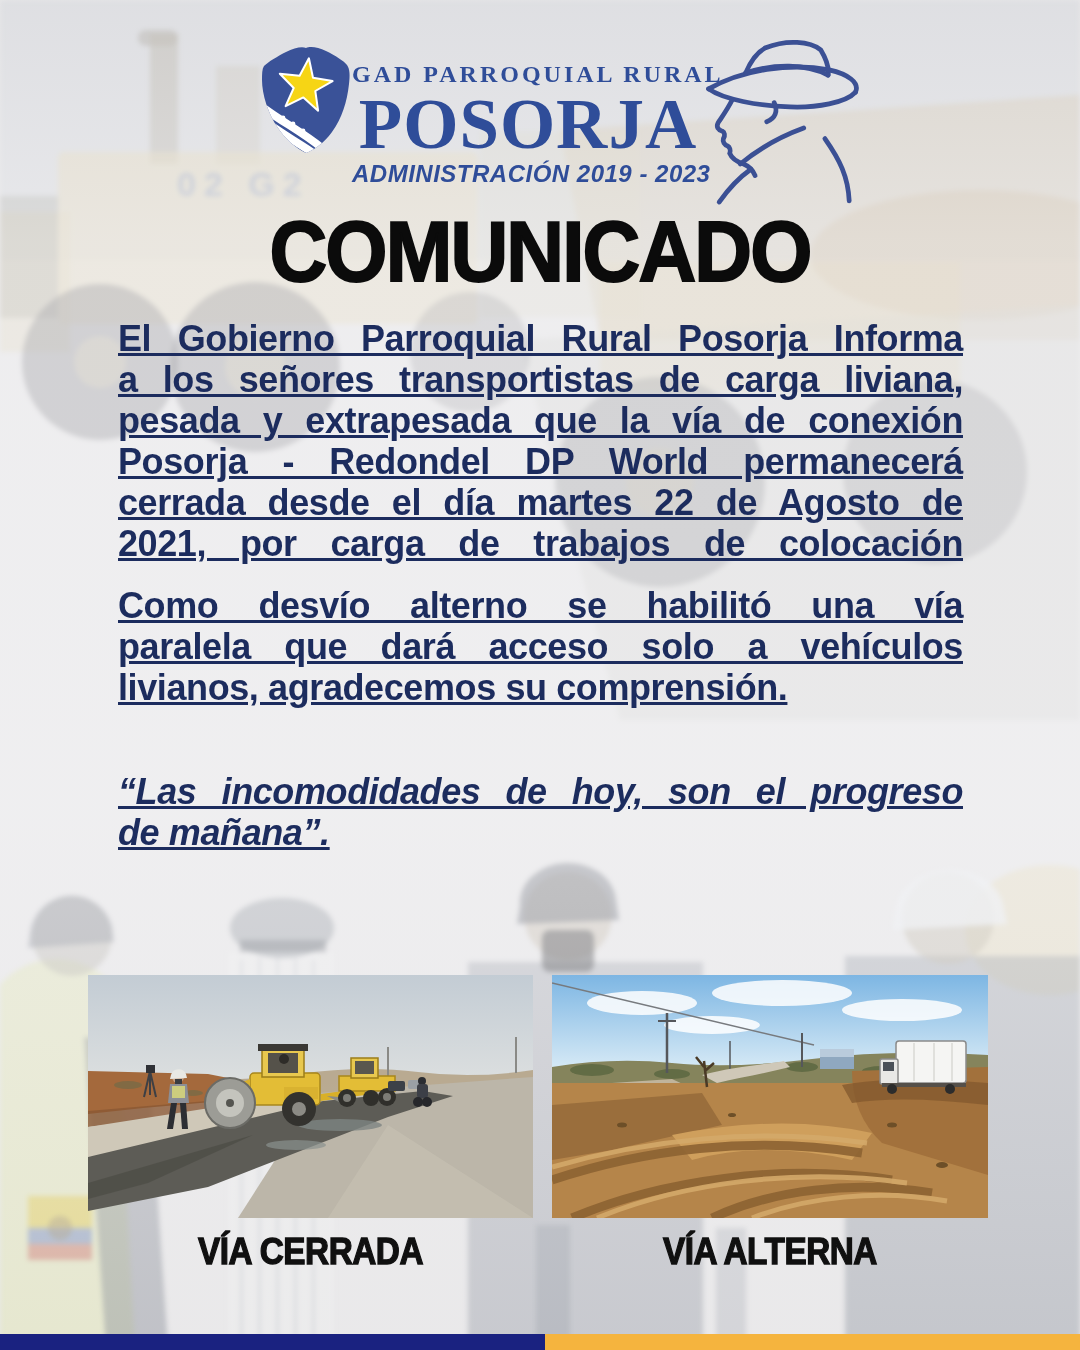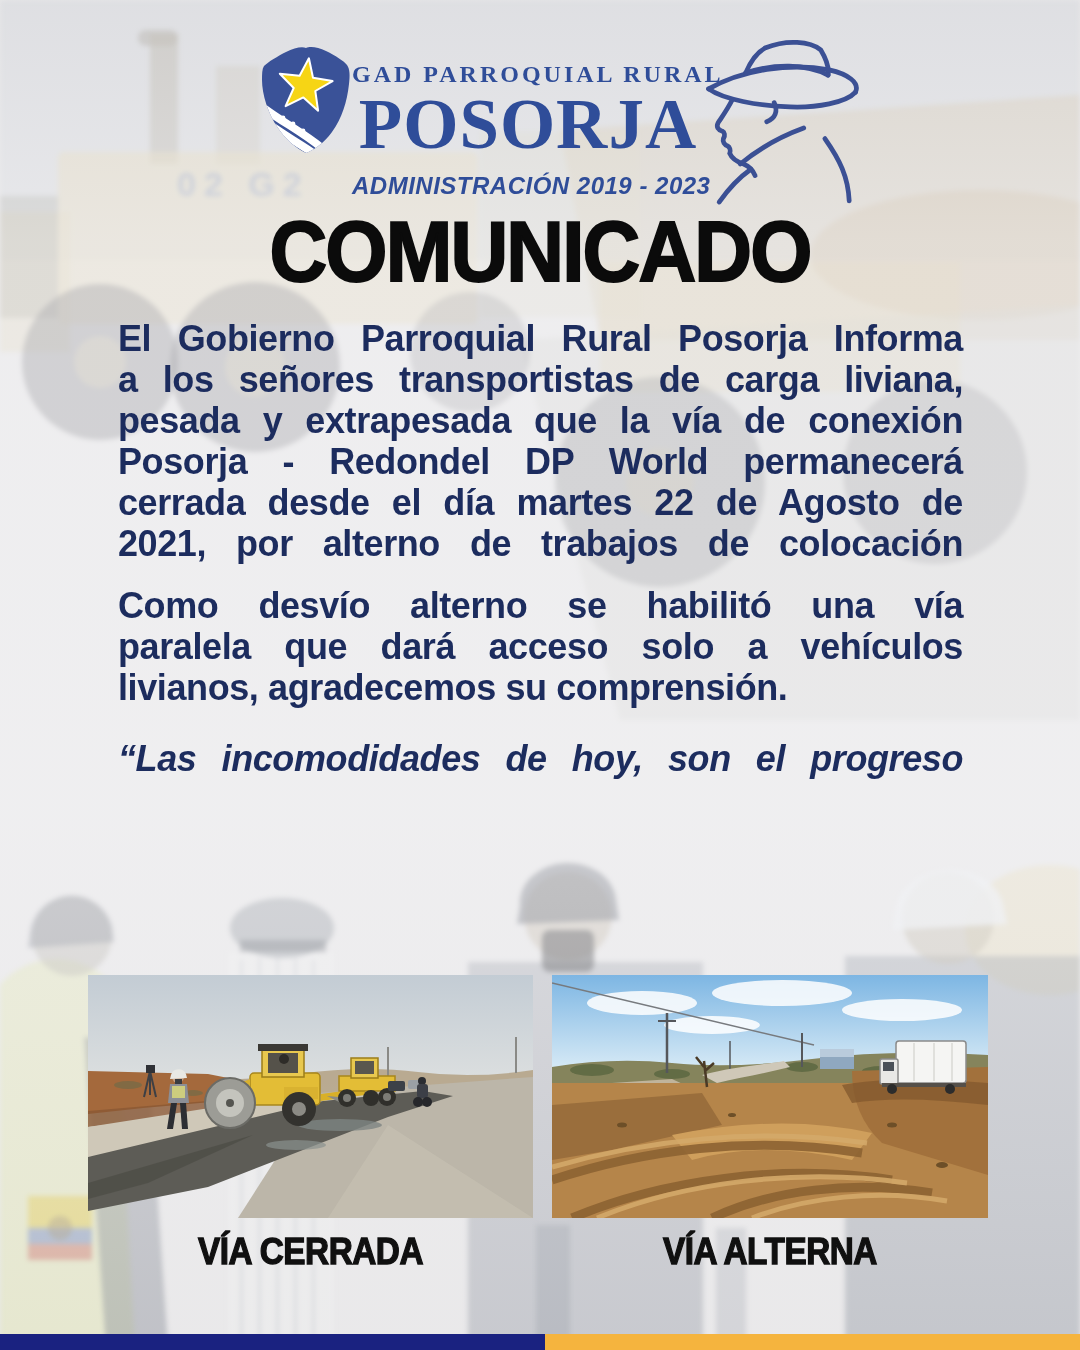--- a/index.html
+++ b/index.html
@@ -17,34 +17,34 @@
       rgba(242,242,244,0.58) 18%,
       rgba(244,244,246,0.58) 60%,
       rgba(236,236,238,0.30) 100%);
   }
   
   .logo-header { position:absolute; left:0; top:35px; width:1080px; height:180px; }
   .shield-svg { position:absolute; left:258px; top:6px; }
   .logo-text { position:absolute; left:352px; top:26px; width:352px; text-align:center; color:#2f4d99; }
   .logo-org  { font-family:"Liberation Serif", serif; font-weight:bold; font-size:24px; letter-spacing:3px; white-space:nowrap; }
   .logo-name { font-family:"Liberation Serif", serif; font-weight:bold; font-size:71px; line-height:72px; letter-spacing:1px;text-align:center; }
-  .logo-admin{ font-weight:bold; font-style:italic; font-size:24px; letter-spacing:0.5px; margin-top:12px; white-space:nowrap; }
+  .logo-admin{ font-weight:bold; font-style:italic; font-size:24px; letter-spacing:0.5px; margin-top:0; white-space:nowrap; }
   .man-svg { position:absolute; left:700px; top:0px; }
   
   .title {
     position:absolute; left:0; top:206px; width:1080px; margin:0;
     text-align:center; color:#0b0b0b; font-weight:bold; font-size:86px; line-height:90px;
     letter-spacing:-2px; transform:scaleX(0.93); -webkit-text-stroke:2px #0b0b0b;
   }
   
   .text-col { position:absolute; left:118px; top:318px; width:845px; color:#1c2c5e; font-weight:bold; font-size:36px; line-height:41px; letter-spacing:-0.4px; }
   .para { margin:0; }
   .gap1 { margin-top:21px; }
-  .gapq { margin-top:30px; }
-  .jline { text-align:justify; text-align-last:justify; height:41px; }
+  .gapq { margin-top:63px; }
+  .jline { text-align:justify; text-align-last:justify; height:41px;text-decoration:underline; }
   .jline.last { text-align-last:left; }
   .quote { font-style:italic; }
   
   .photo { position:absolute; top:975px; display:block; }
   .photo-left { left:88px; }
   .photo-right { left:552px; }
   
   .caption {
     position:absolute; top:1231px; margin:0; text-align:center;
     color:#101010; font-weight:bold; font-size:37px; letter-spacing:-0.5px;
@@ -164,29 +164,30 @@
 
   <h1 class="title">COMUNICADO</h1>
 
   <div class="text-col">
     <div class="para">
       <div class="jline">El Gobierno Parroquial Rural Posorja Informa</div>
       <div class="jline">a los señores transportistas de carga liviana,</div>
       <div class="jline">pesada y extrapesada que la vía de conexión</div>
       <div class="jline">Posorja - Redondel DP World permanecerá</div>
       <div class="jline">cerrada desde el día martes 22 de Agosto de</div>
-      <div class="jline">2021, por alterno de trabajos de colocación</div>
+      <div class="jline">2021, por carga de trabajos de colocación</div>
     </div>
     <div class="para gap1">
       <div class="jline">Como desvío alterno se habilitó una vía</div>
       <div class="jline">paralela que dará acceso solo a vehículos</div>
       <div class="jline last">livianos, agradecemos su comprensión.</div>
     </div>
     <div class="para quote gapq">
       <div class="jline">“Las incomodidades de hoy, son el progreso</div>
+      <div class="jline last">de mañana”.</div>
     </div>
   </div>
 
   <svg class="photo photo-left" width="445" height="243" viewBox="0 0 445 243">
     <defs>
       <linearGradient id="lsky" x1="0" y1="0" x2="0" y2="1">
         <stop offset="0" stop-color="#c3ccd4"></stop>
           <stop offset="1" stop-color="#e0e2e1"></stop>
       </linearGradient>
     </defs>

